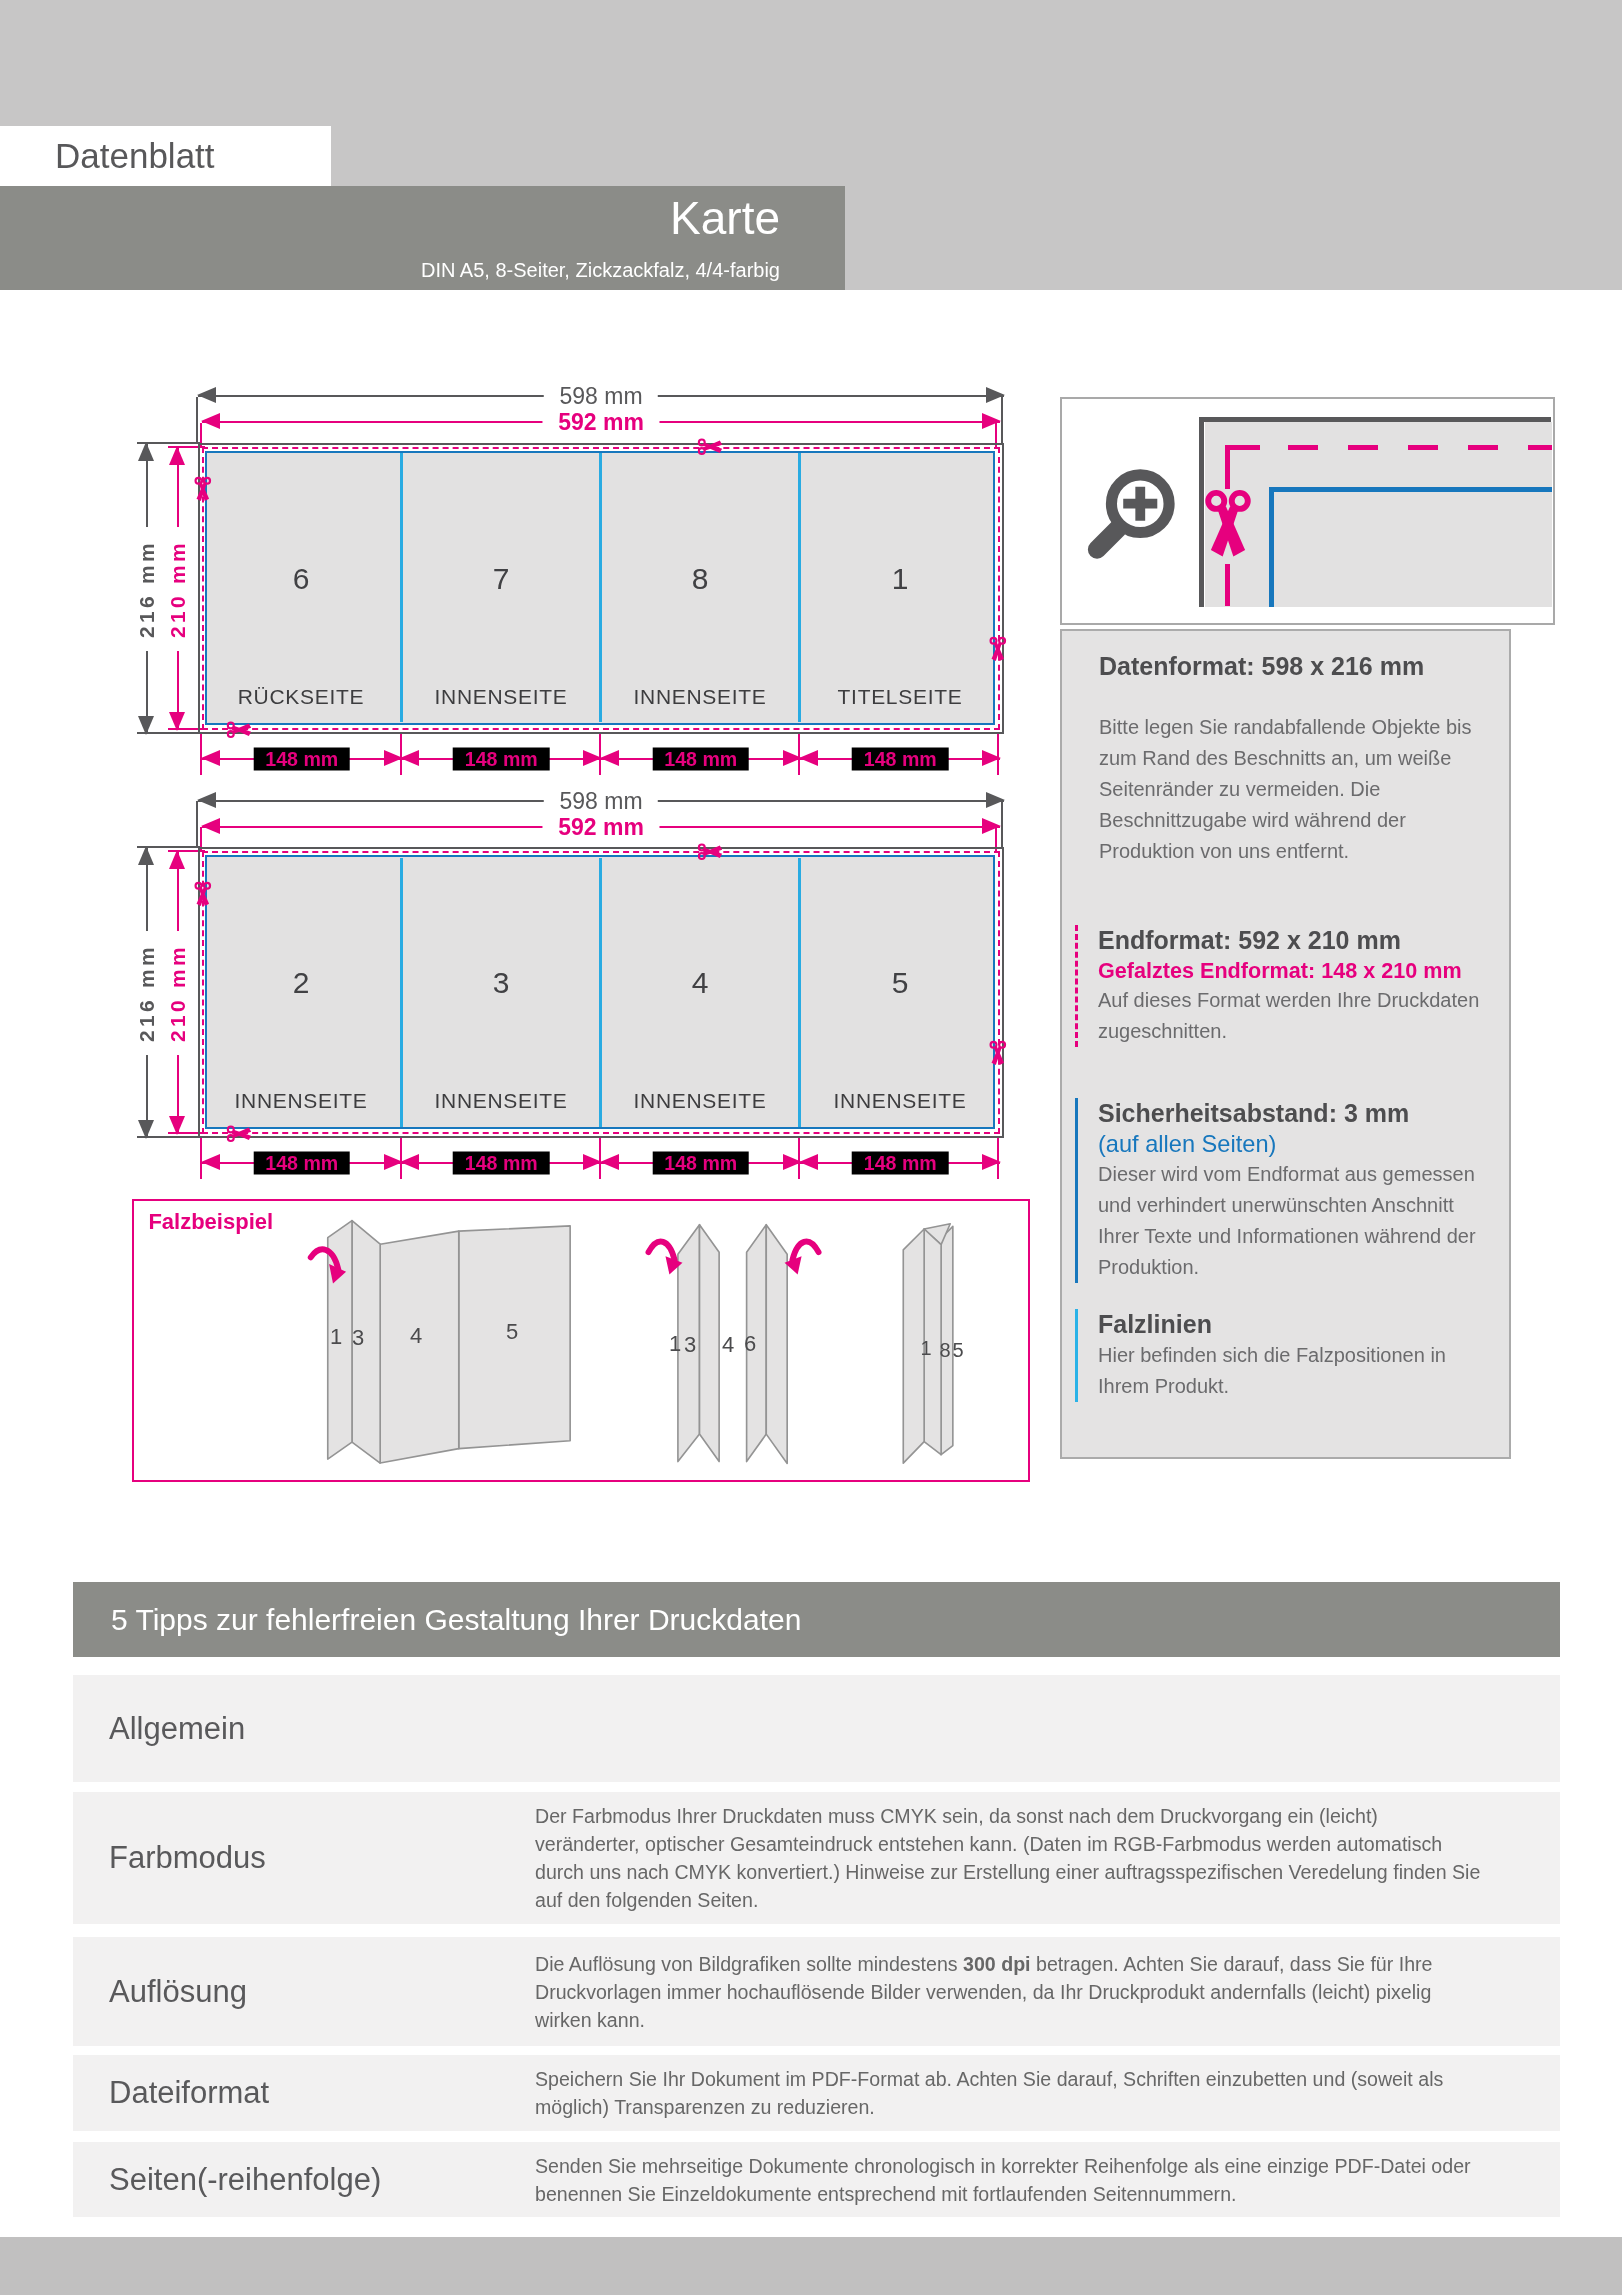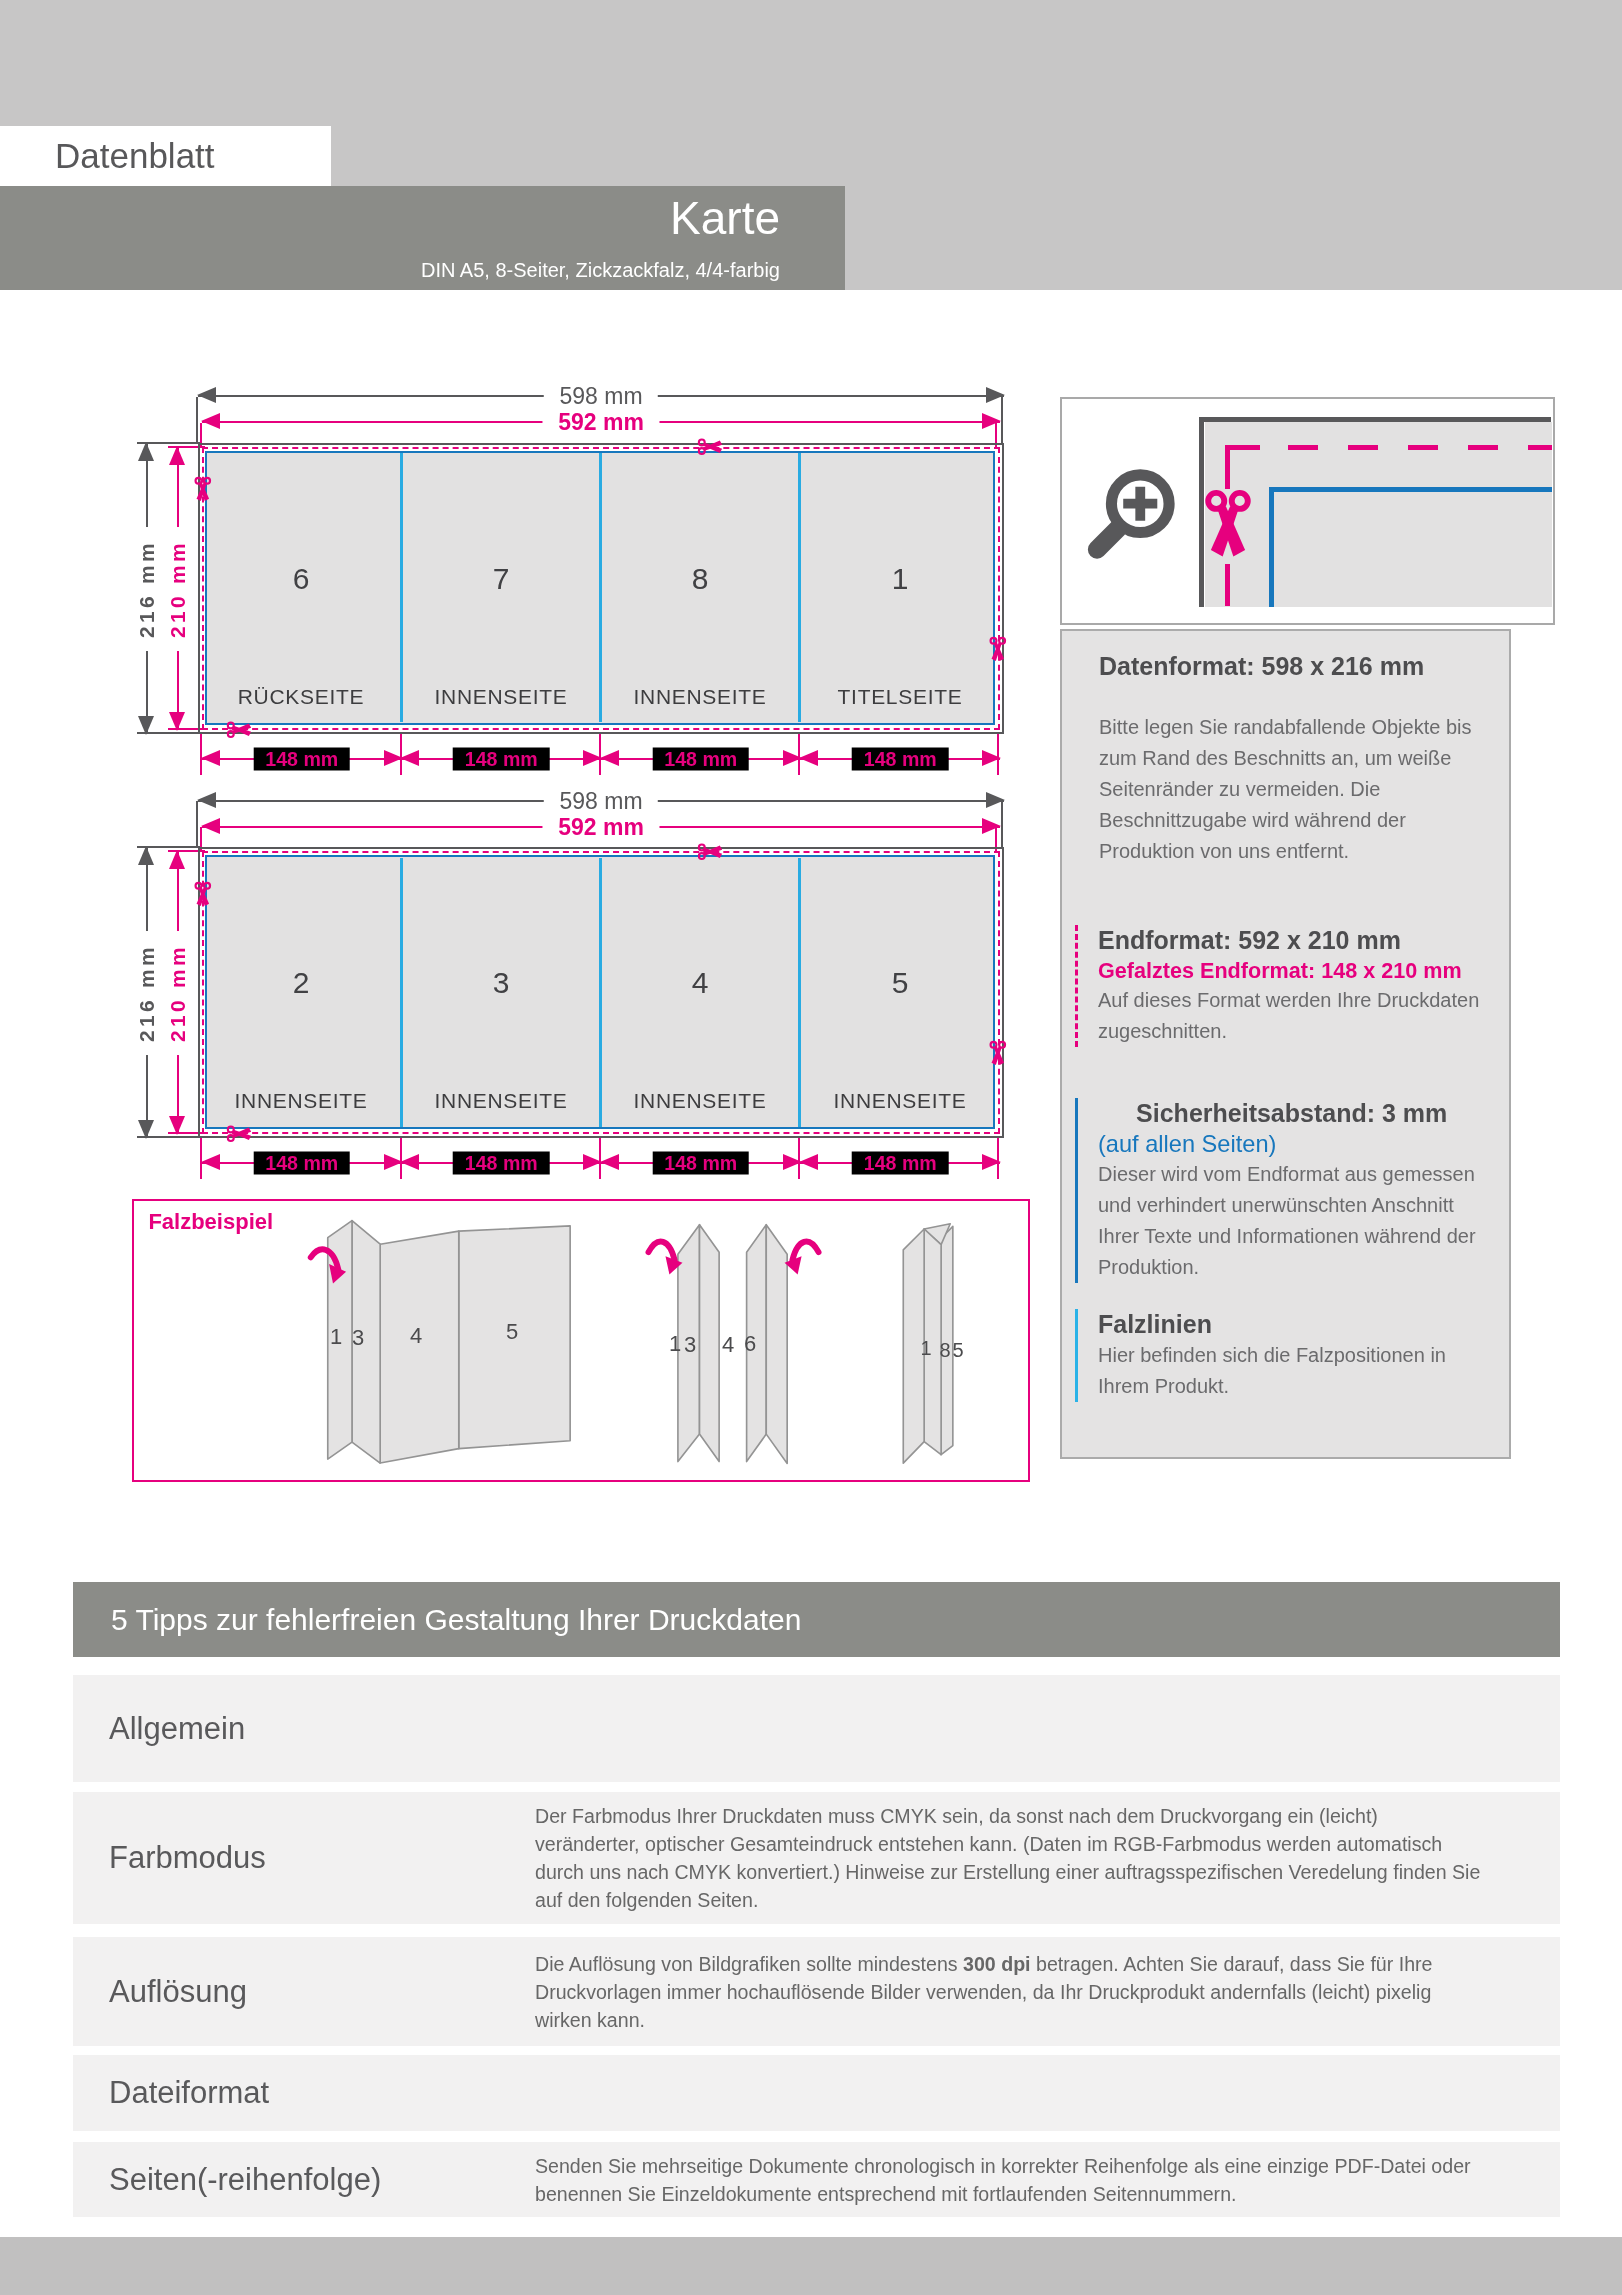--- a/index.html
+++ b/index.html
@@ -79,21 +79,21 @@
   .info-box{position:absolute;left:1060px;top:629px;width:451px;height:830px;background:#e4e3e3;
             border:2px solid #ababab;box-sizing:border-box;padding:19.6px 23.6px 0 37px;}
   .info-box h3{margin:0;font-size:25px;line-height:31px;color:#4d4d4f;font-weight:bold;}
   .info-box h4{margin:0;font-size:21.6px;line-height:29px;font-weight:bold;}
   .info-box p{margin:0;font-size:20px;line-height:31px;color:#6b6b6d;}
   .sec{box-sizing:border-box;}
   .sec.marked{margin-left:-23.6px;padding-left:19.6px;}
   .sec.m-end{border-left:3.9px dashed #e6007e;}
   .sec.m-safe{border-left:3.9px solid #1777bd;}
   .sec.m-falz{border-left:3.9px solid #2ab2e7;}
-  .t-mag{color:#e6007e;} .t-blue{color:#1777bd;text-align:center;} .t-cyan{color:#2ab2e7;}
+  .t-mag{color:#e6007e;} .t-blue{color:#1777bd;} .t-cyan{color:#2ab2e7;}
   .sub-blue{font-size:23.6px;line-height:30px;color:#1777bd;}
 
   
   .tips-bar{position:absolute;left:73px;top:1582px;width:1487px;height:75px;background:#8b8c88;
             display:flex;align-items:center;padding-left:38px;box-sizing:border-box;}
   .tips-bar span{font-size:30px;color:#ffffff;}
   .tip-row{position:absolute;left:73px;width:1487px;background:#f2f1f1;}
   .tip-label{position:absolute;left:36px;top:50%;transform:translateY(-50%);font-size:31px;color:#59595b;white-space:nowrap;}
   .tip-text{position:absolute;left:462px;top:50%;transform:translateY(-50%);width:949px;
             font-size:19.6px;line-height:28px;color:#676767;}
@@ -369,20 +369,21 @@
   <div class="tip-row" style="top:1792px;height:132px">
     <div class="tip-label">Farbmodus</div>
     <div class="tip-text">Der Farbmodus Ihrer Druckdaten muss CMYK sein, da sonst nach dem Druckvorgang ein (leicht) veränderter, optischer Gesamteindruck entstehen kann. (Daten im RGB-Farbmodus werden automatisch durch uns nach CMYK konvertiert.) Hinweise zur Erstellung einer auftragsspezifischen Veredelung finden Sie auf den folgenden Seiten.</div>
   </div>
   <div class="tip-row" style="top:1937px;height:109px">
     <div class="tip-label">Auflösung</div>
     <div class="tip-text"><span>Die Auflösung von Bildgrafiken sollte mindestens </span><b>300 dpi</b><span> betragen. Achten Sie darauf, dass Sie für Ihre Druckvorlagen immer hochauflösende Bilder verwenden, da Ihr Druckprodukt andernfalls (leicht) pixelig wirken kann.</span></div>
   </div>
   <div class="tip-row" style="top:2055px;height:76px">
     <div class="tip-label">Dateiformat</div>
+    <div class="tip-text">Speichern Sie Ihr Dokument im PDF-Format ab. Achten Sie darauf, Schriften einzubetten und (soweit als möglich) Transparenzen zu reduzieren.</div>
   </div>
   <div class="tip-row" style="top:2142px;height:75px">
     <div class="tip-label">Seiten(-reihenfolge)</div>
     <div class="tip-text">Senden Sie mehrseitige Dokumente chronologisch in korrekter Reihenfolge als eine einzige PDF-Datei oder benennen Sie Einzeldokumente entsprechend mit fortlaufenden Seitennummern.</div>
   </div>
 
   <div class="footer-band"></div>
 </div>
 
 

